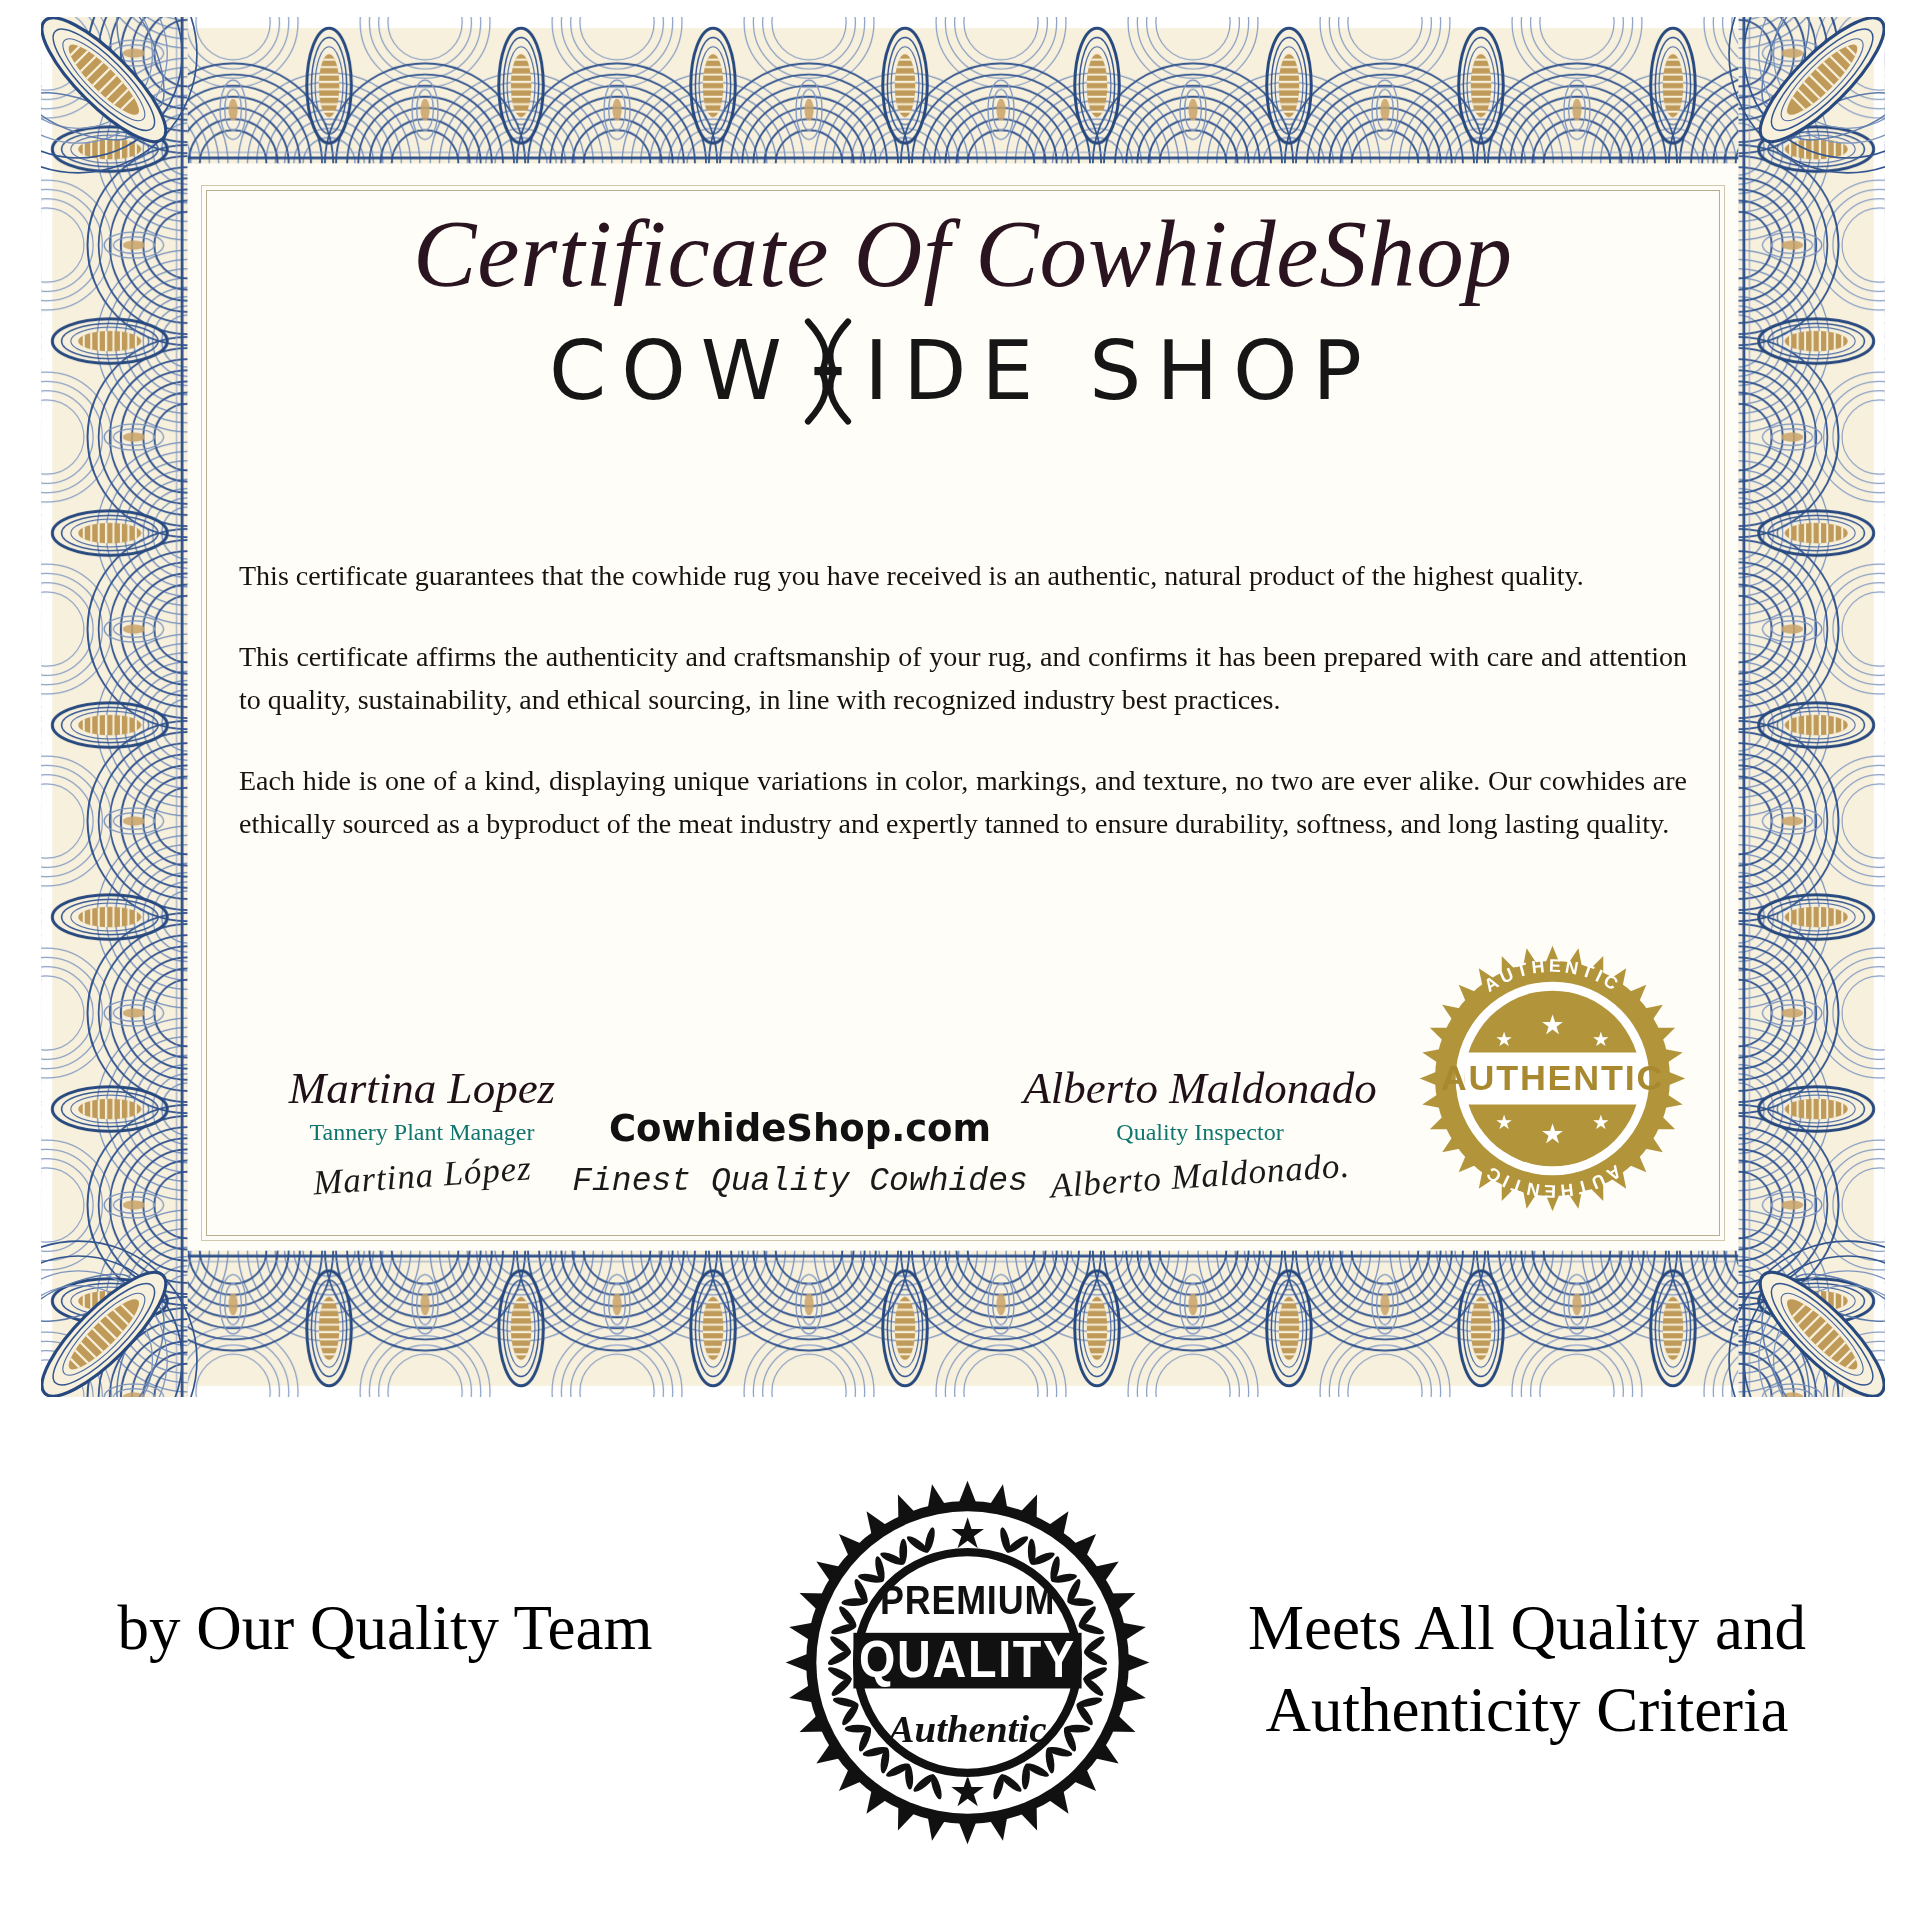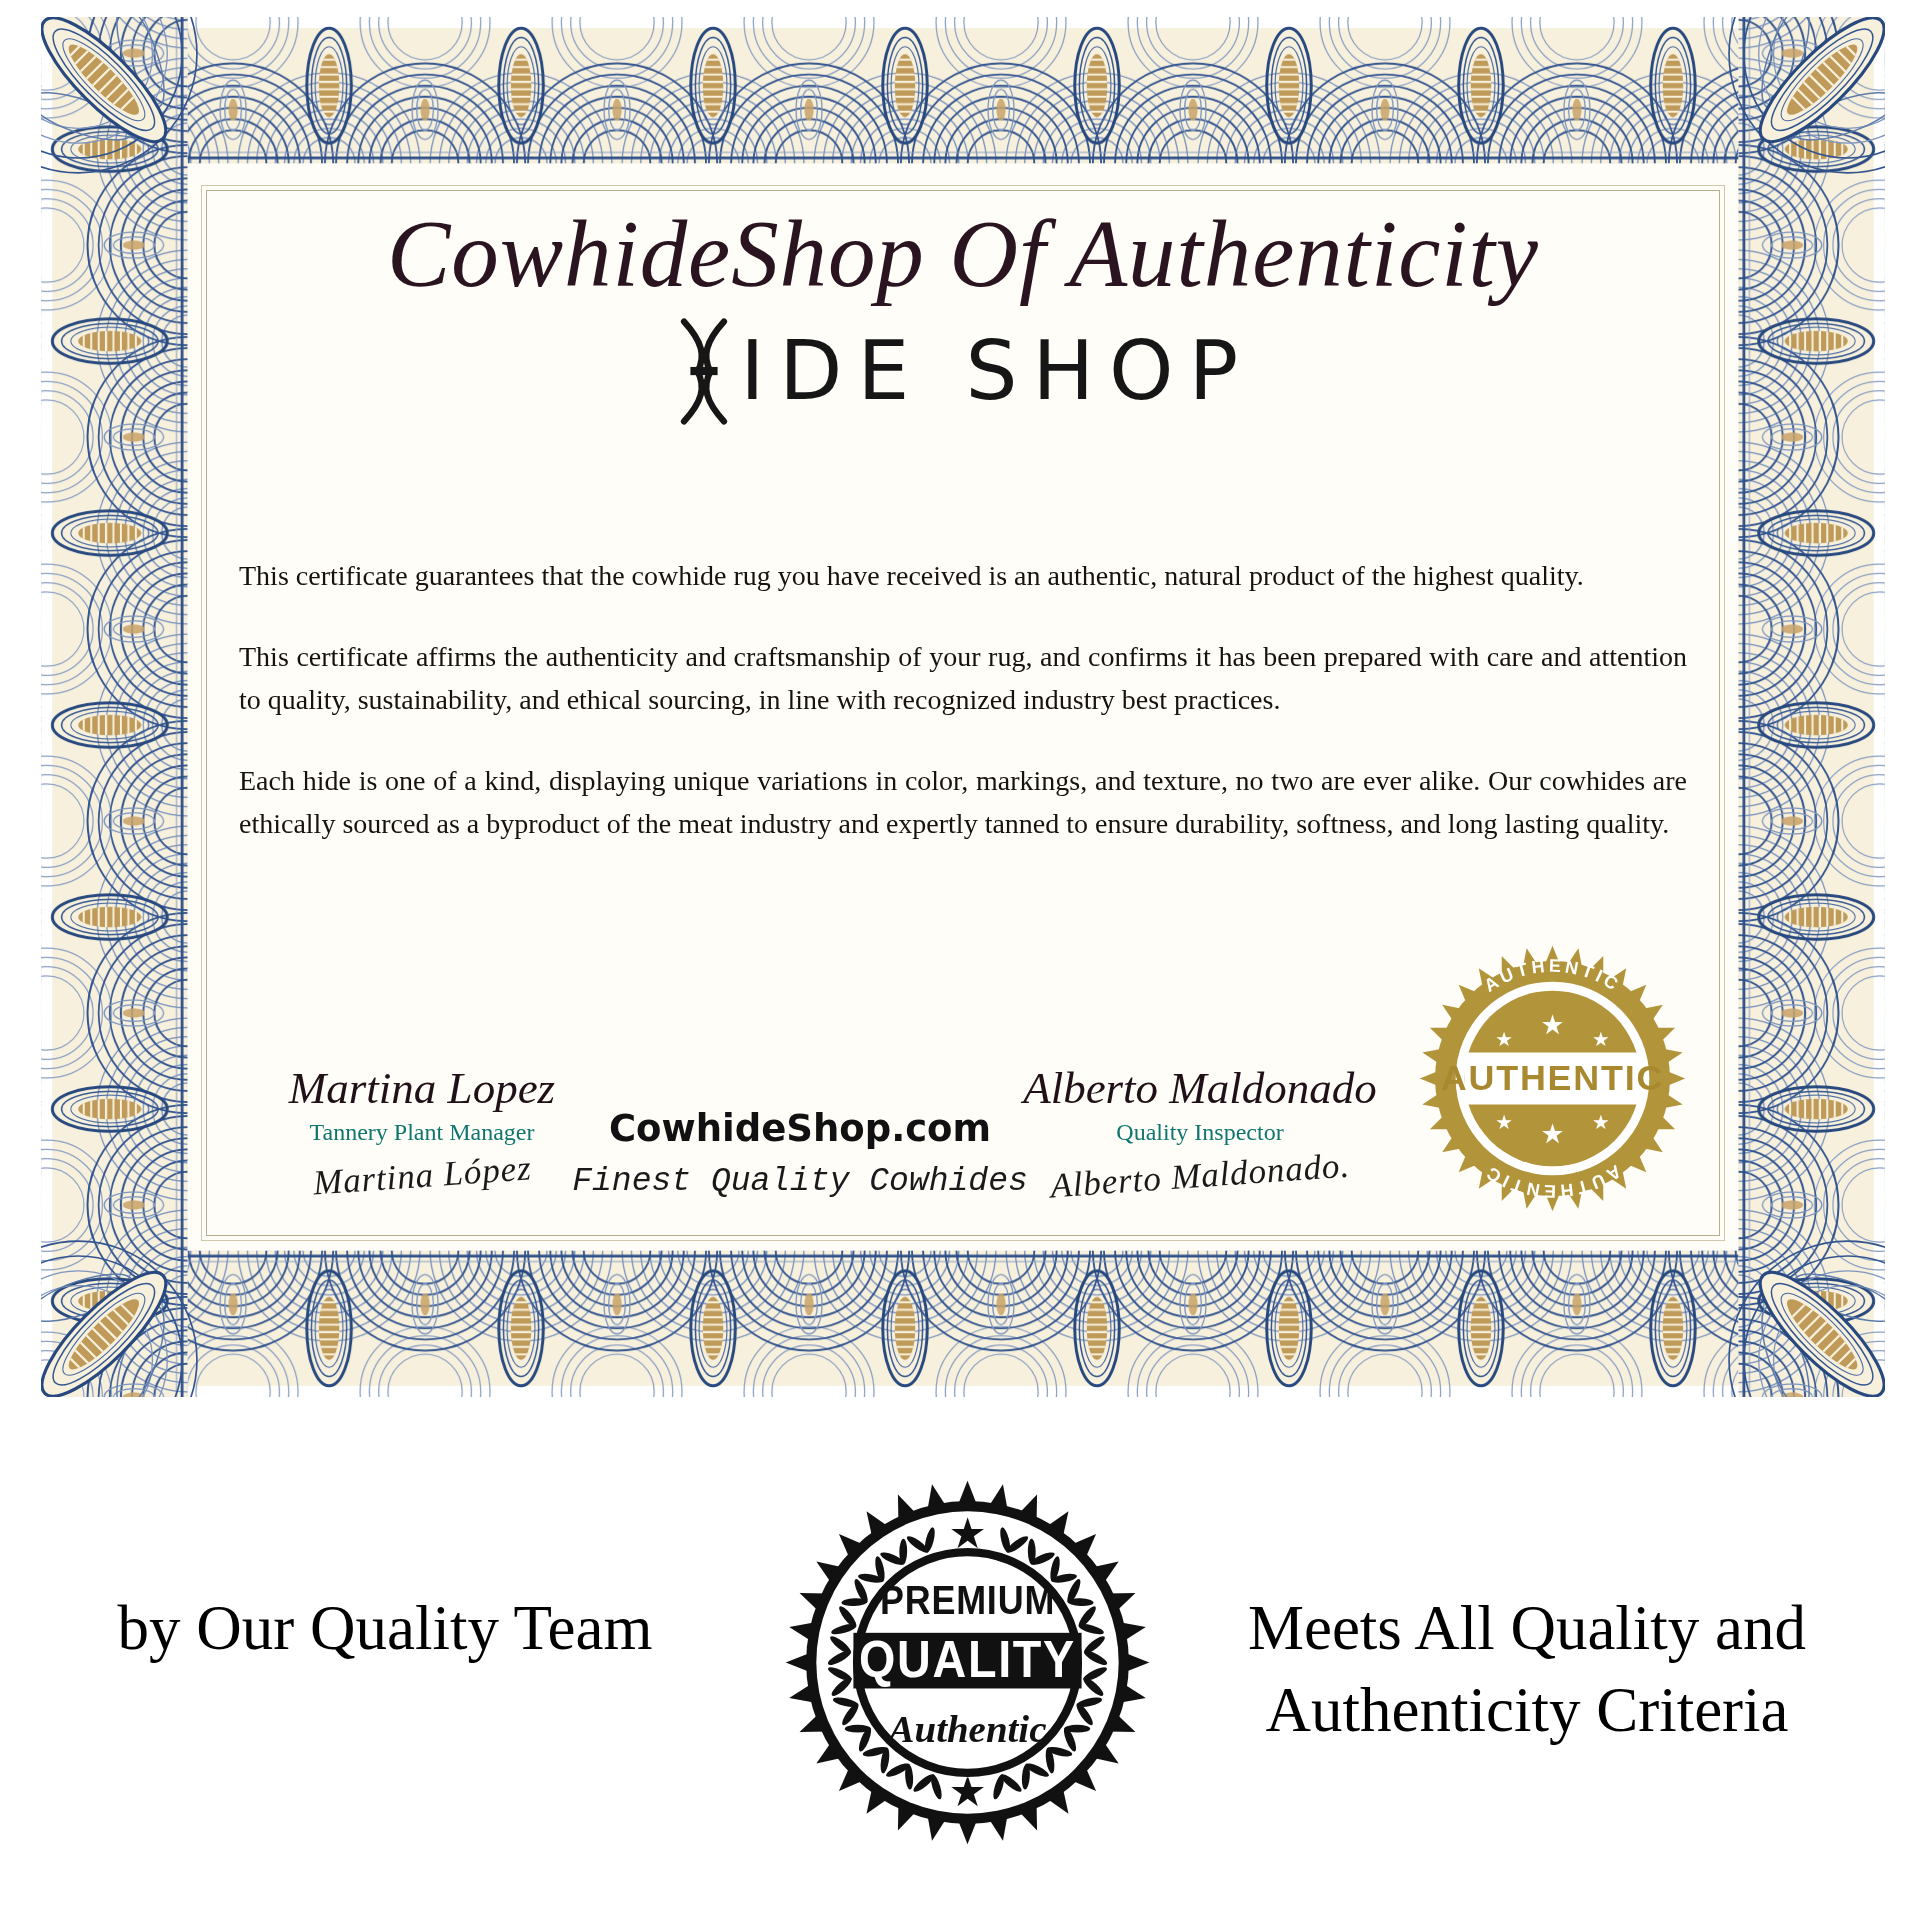--- a/index.html
+++ b/index.html
@@ -180,23 +180,24 @@
         </g>
 
       <use href="#cleaf"></use>
       <use href="#cleaf" transform="translate(1988,0) scale(-1,1)"></use>
       <use href="#cleaf" transform="translate(0,1488) scale(1,-1)"></use>
       <use href="#cleaf" transform="translate(1988,1488) scale(-1,-1)"></use>
     </svg>
 
     <div class="panel">
 
-      <div class="title">CowhideShop Of Authenticity</div>
+      <div class="title">Certificate Of CowhideShop</div>
 
       <div class="logo-row">
+        <span class="logo-text">COW</span>
         <svg class="logo-h" viewBox="0 0 64 118" xmlns="http://www.w3.org/2000/svg">
           <g fill="none" stroke="#161616" stroke-width="7" stroke-linecap="round">
             <path d="M10 4 C 30 26, 34 42, 25 59 C 34 76, 30 92, 10 114"></path>
             <path d="M54 4 C 34 26, 30 42, 39 59 C 30 76, 34 92, 54 114"></path>
           </g>
           <rect x="17" y="54" width="30" height="9" fill="#161616"></rect>
         </svg>
         <span class="logo-text">IDE SHOP</span>
       </div>
 

